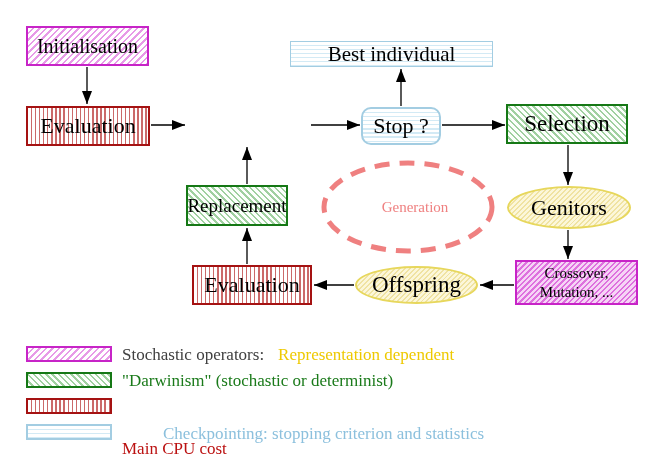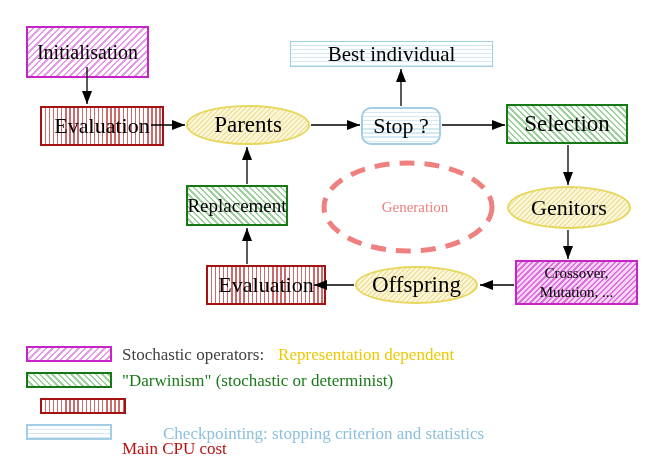--- a/index.html
+++ b/index.html
@@ -6,21 +6,21 @@
   #stage{position:relative;width:662px;height:471px;background:#ffffff;overflow:hidden;
          font-family:"Liberation Serif","DejaVu Serif",serif;}
   .node{position:absolute;display:flex;align-items:center;justify-content:center;
         box-sizing:border-box;color:#000;white-space:nowrap;text-align:center;}
   
   .hatch-magenta{border:2px solid #c724c7;
       background:repeating-linear-gradient(135deg,#ffffff 0px,#ffffff 3px,#e79ae7 3px,#e79ae7 4.6px);}
   .hatch-magenta-dense{border:2px solid #c724c7;
       background:repeating-linear-gradient(135deg,#f6d4f6 0px,#f6d4f6 2.3px,#de71de 2.3px,#de71de 3.9px);}
   .stripes-red{border:2px solid #a51212;
-      background:repeating-linear-gradient(90deg,#ffffff 0px,#ffffff 2.7px,#cb6a6a 2.7px,#cb6a6a 4.1px);margin-left:14px;}
+      background:repeating-linear-gradient(90deg,#ffffff 0px,#ffffff 2.7px,#cb6a6a 2.7px,#cb6a6a 4.1px);}
   .hatch-green{border:2px solid #157815;
       background:repeating-linear-gradient(45deg,#fcfffc 0px,#fcfffc 2.7px,#a0d0a0 2.7px,#a0d0a0 4.4px);}
   .stripes-cyan{border:2px solid #a3cde2;
       background:repeating-linear-gradient(180deg,#ffffff 0px,#ffffff 2.8px,#d3eaf5 2.8px,#d3eaf5 4.1px);}
   .ellipse-yellow{border:2px solid #e7d75c;border-radius:50%;
       background:repeating-linear-gradient(135deg,#fcf7da 0px,#fcf7da 2.1px,#f0e3a2 2.1px,#f0e3a2 3.5px);}
   .rounded{border-radius:10px;}
   .generation-label{position:absolute;display:flex;align-items:center;justify-content:center;
       color:#ef8080;background:transparent;border:none;}
   .two-line{display:flex;flex-direction:column;line-height:19px;font-size:15px;}
@@ -33,25 +33,24 @@
   .c-red{color:#bb1111;margin-top:42px;}
   .c-cyan{color:#8cc0dd;margin-left:41px;}
   .gap{margin-left:14px;}
   #overlay{position:absolute;left:0;top:0;width:662px;height:471px;pointer-events:none;}
 </style>
 </head>
 <body>
 
 <div id="stage">
 
-  <div class="node hatch-magenta" style="left:26px;top:26px;width:123px;height:52px;font-size:20px;">Initialisation</div>
+  <div class="node hatch-magenta" style="left:26px;top:26px;width:123px;height:40px;font-size:20px;">Initialisation</div>
 
   <div class="node stripes-red" style="left:26px;top:106px;width:124px;height:40px;font-size:22px;">Evaluation</div>
 
-  <div class="node ellipse-yellow" style="left:186px;top:105px;width:124px;height:40px;font-size:23px;">Parents</div>
 
   <div class="node stripes-cyan rounded" style="left:361px;top:107px;width:80px;height:38px;font-size:22px;">Stop ?</div>
 
   <div class="node stripes-cyan" style="left:290px;top:41px;width:203px;height:26px;font-size:21px;border-width:1.5px;">Best individual</div>
 
   <div class="node hatch-green" style="left:506px;top:104px;width:122px;height:40px;font-size:23px;">Selection</div>
 
   <div class="node hatch-green" style="left:186px;top:185px;width:102px;height:41px;font-size:19px;">Replacement</div>
 
   <div class="node ellipse-yellow" style="left:507px;top:186px;width:124px;height:43px;font-size:22px;">Genitors</div>

